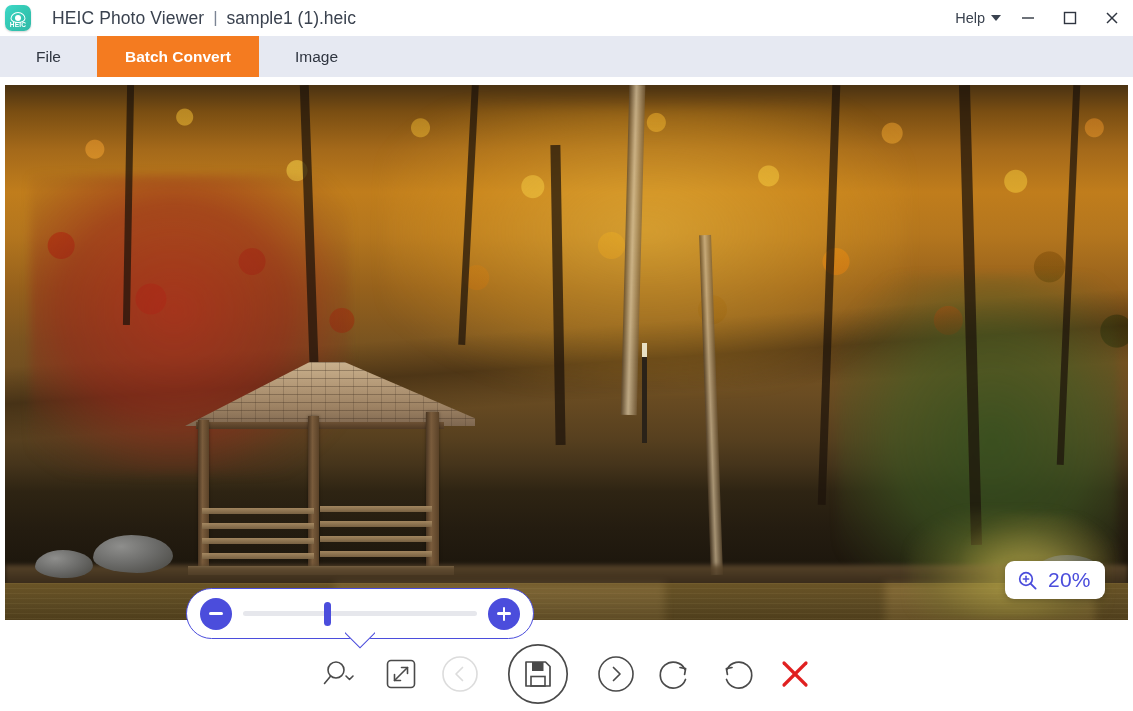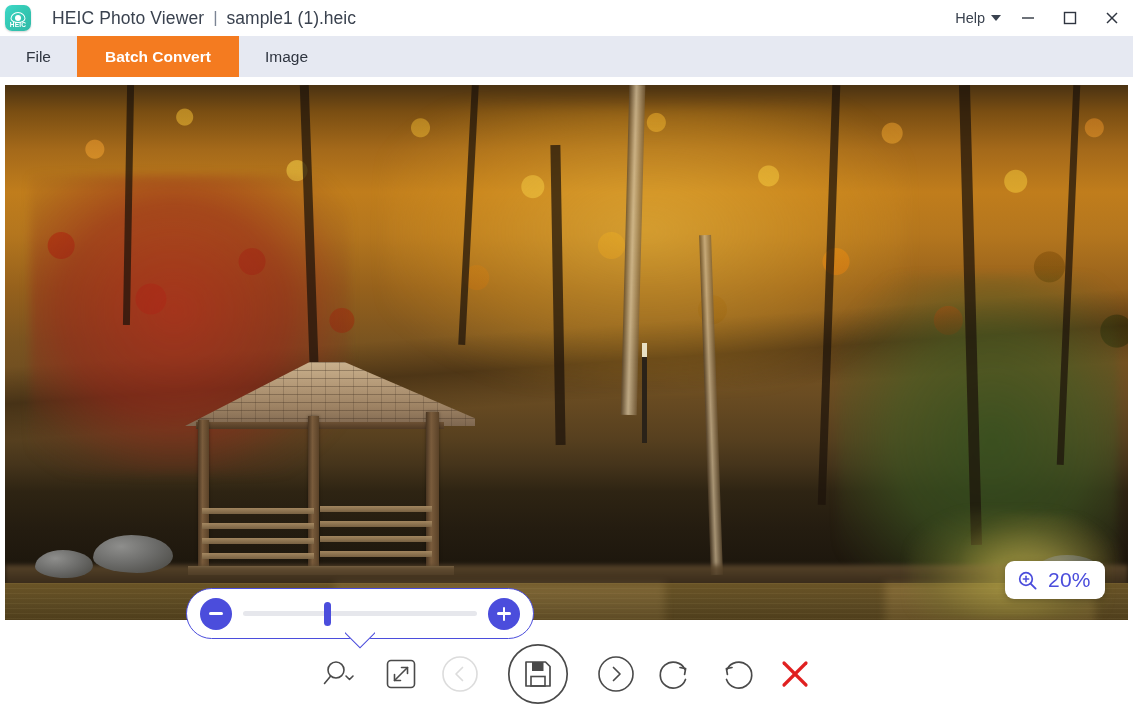--- a/index.html
+++ b/index.html
@@ -107,21 +107,21 @@
   
   .menubar {
     position: absolute;
     left: 0; top: 36px;
     width: 1133px; height: 41px;
     background: #e6e9f2;
     display: flex; align-items: stretch;
   }
   .menu-item {
     display: flex; align-items: center; justify-content: center;
-    padding: 0 26px;
+    padding: 0 36px;
     font-size: 15.5px;
     color: #2f3540;
     cursor: default;
     white-space: nowrap;
   }
   .menu-item.accent {
     background: #f47b20;
     color: #ffffff;
     font-weight: bold;
     padding: 0 28px;

